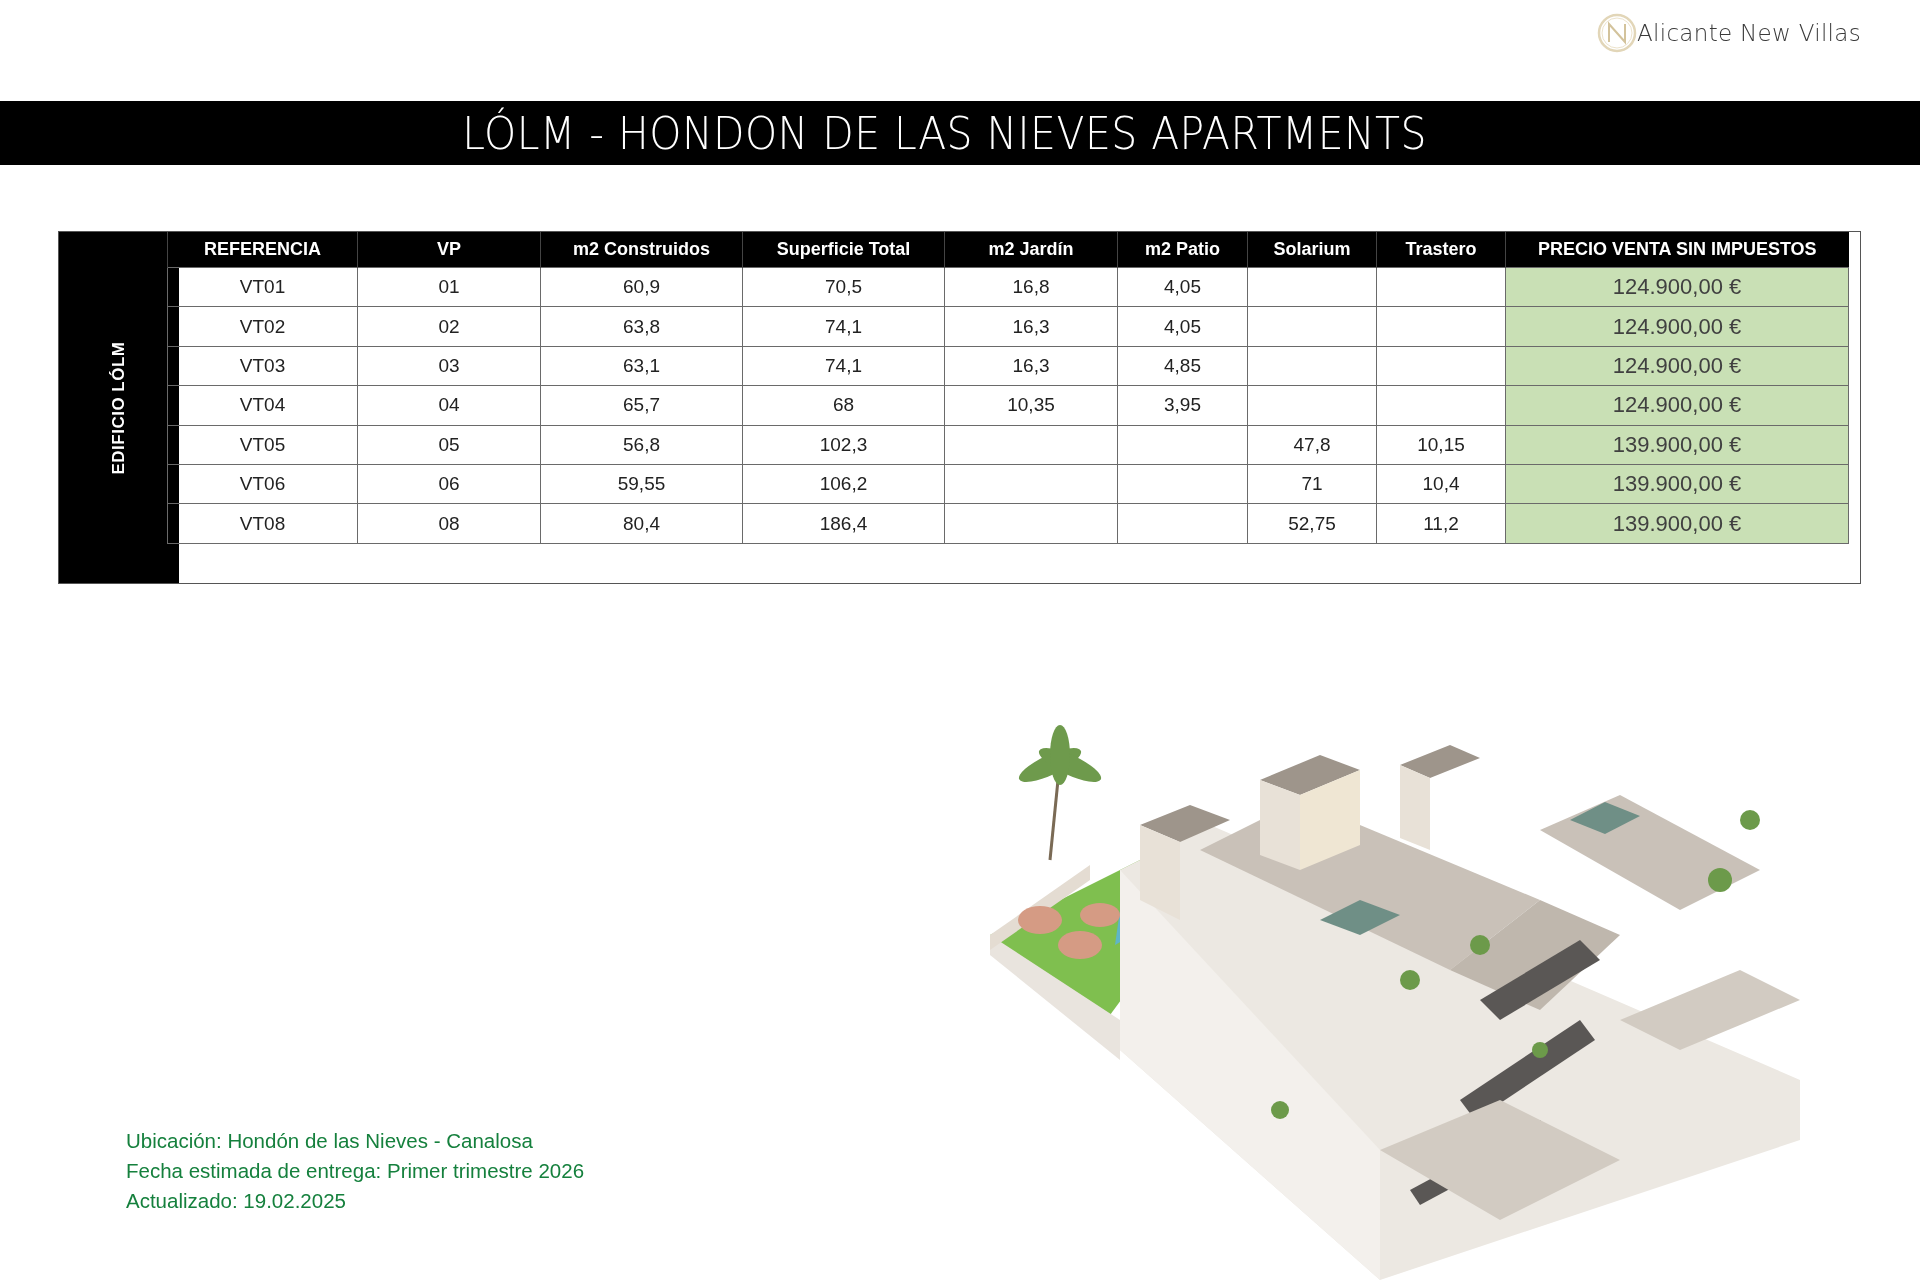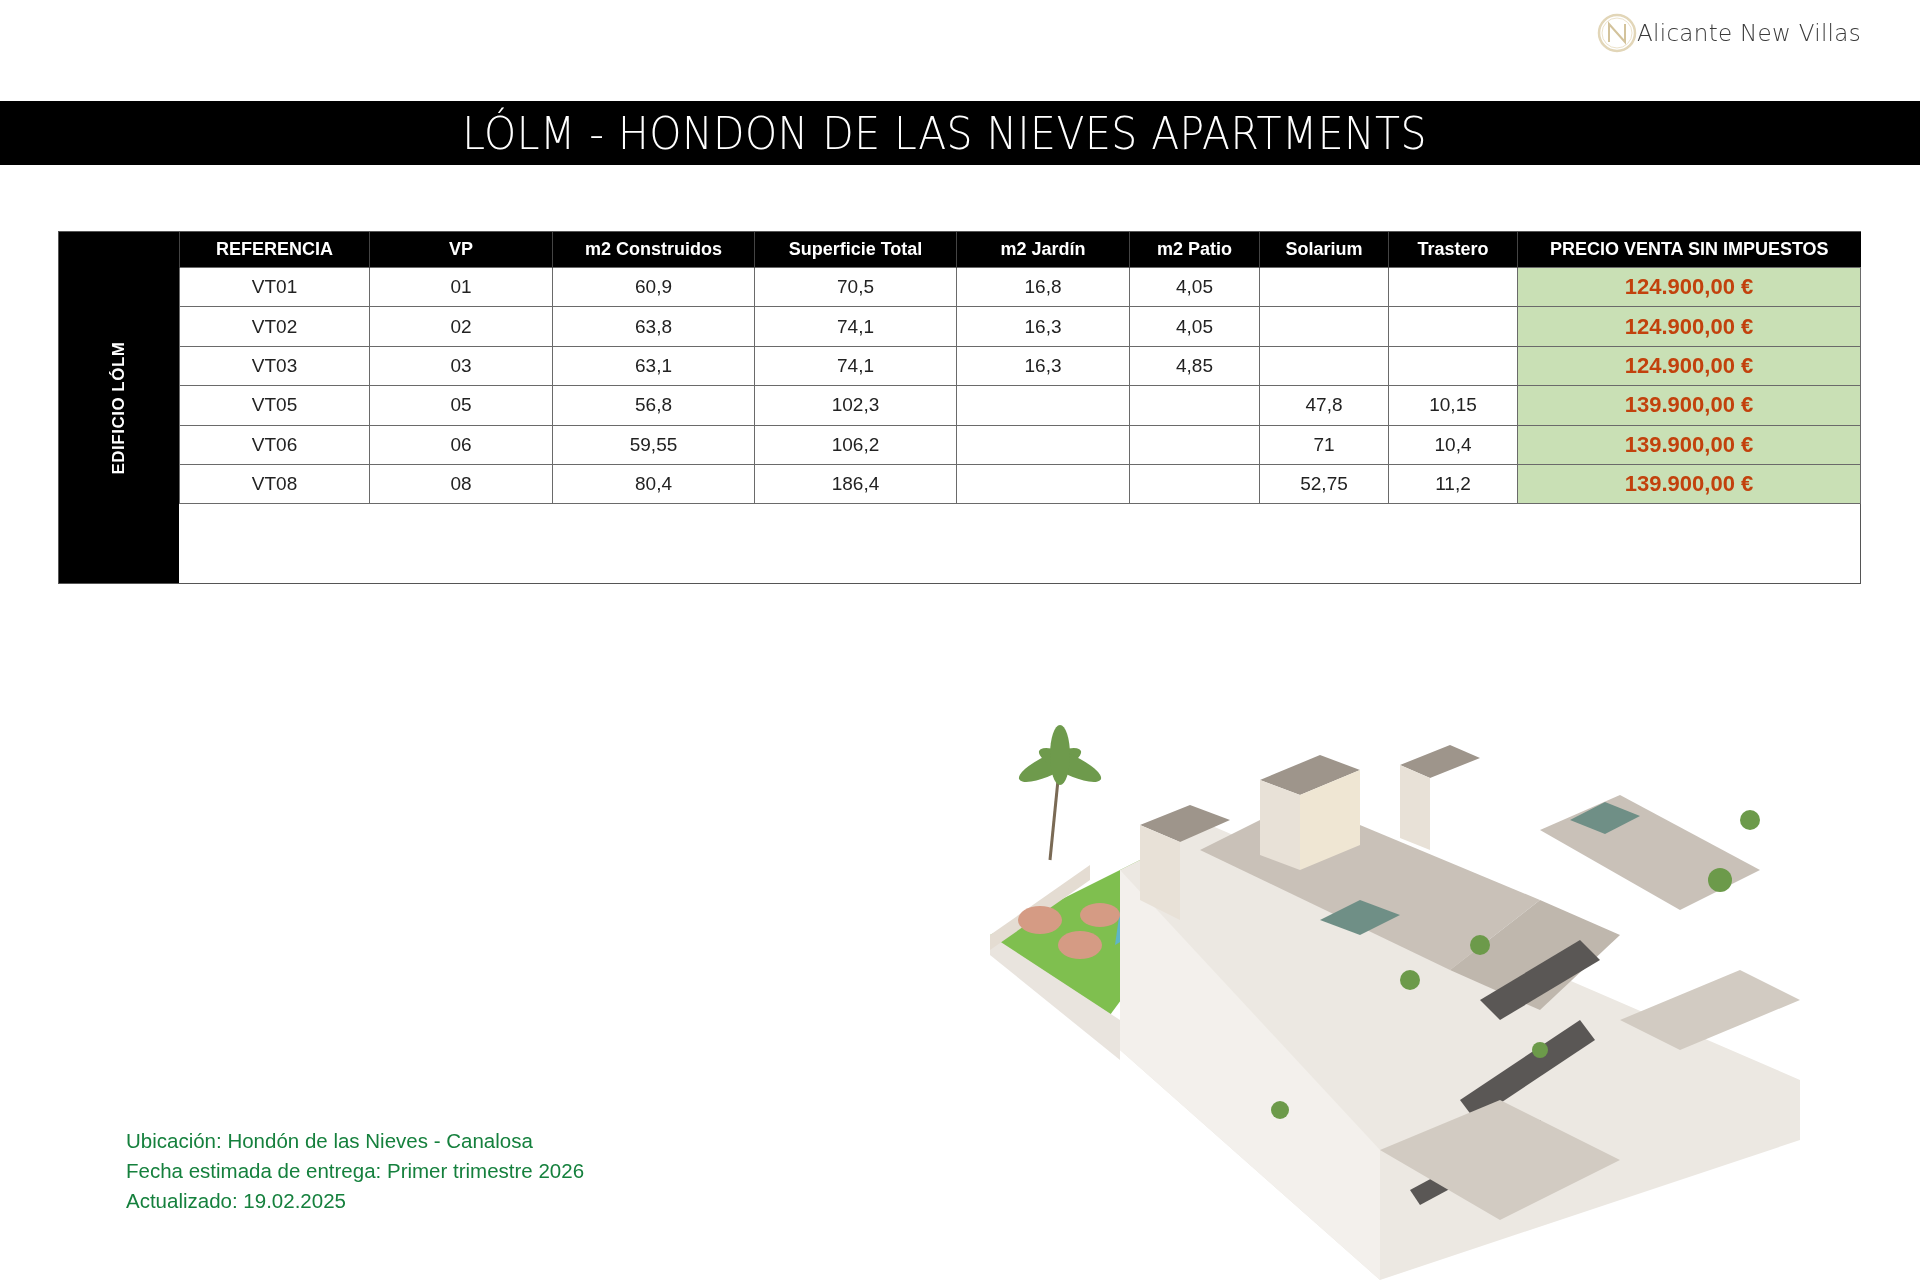--- a/index.html
+++ b/index.html
@@ -31,34 +31,34 @@
   }
   .sidebar {
     position: absolute; left: 0; top: 0; width: 120px; height: 351px; background: #000;
     display: flex; align-items: center; justify-content: center;
   }
   .sidebar-label {
     color: #fff; font-weight: bold; font-size: 17px; letter-spacing: 0.5px;
     transform: rotate(-90deg); white-space: nowrap;
   }
   table.units {
-    position: absolute; left: 120px; top: 0; border-collapse: collapse;
+    position: absolute; left: 108px; top: 0; border-collapse: collapse;
     table-layout: fixed; width: 1681px;
   }
   table.units th {
     background: #000; color: #fff; height: 35px; font-size: 18px; font-weight: bold;
     font-family: "Liberation Sans Narrow", "Liberation Sans", sans-serif;
     border-left: 1px solid #444; padding: 0; text-align: center;
   }
   table.units td {
     height: 38.4px; padding: 0; text-align: center; font-size: 19px;
     border: 1px solid #6a6a6a; color: #222;
   }
   table.units td.price {
-    background: #c9e0b5; font-weight: bold; font-size: 22px; color: #c2410c;
+    background: #c9e0b5; font-weight: normal; font-size: 22px; color: #404040;
   }
   .info {
     position: absolute; left: 126px; top: 1126px; font-size: 20.5px; color: #15803d;
     line-height: 30px;
   }
   .render {
     position: absolute; left: 980px; top: 720px; width: 850px; height: 560px;
   }
 </style>
 </head>
@@ -134,20 +134,31 @@
         <td>03</td>
         <td>63,1</td>
         <td>74,1</td>
         <td>16,3</td>
         <td>4,85</td>
         <td></td>
         <td></td>
         <td class="price">124.900,00 €</td>
       </tr>
       <tr>
+        <td>VT04</td>
+        <td>04</td>
+        <td>65,7</td>
+        <td>68</td>
+        <td>10,35</td>
+        <td>3,95</td>
+        <td></td>
+        <td></td>
+        <td class="price">124.900,00 €</td>
+      </tr>
+      <tr>
         <td>VT05</td>
         <td>05</td>
         <td>56,8</td>
         <td>102,3</td>
         <td></td>
         <td></td>
         <td>47,8</td>
         <td>10,15</td>
         <td class="price">139.900,00 €</td>
       </tr>

